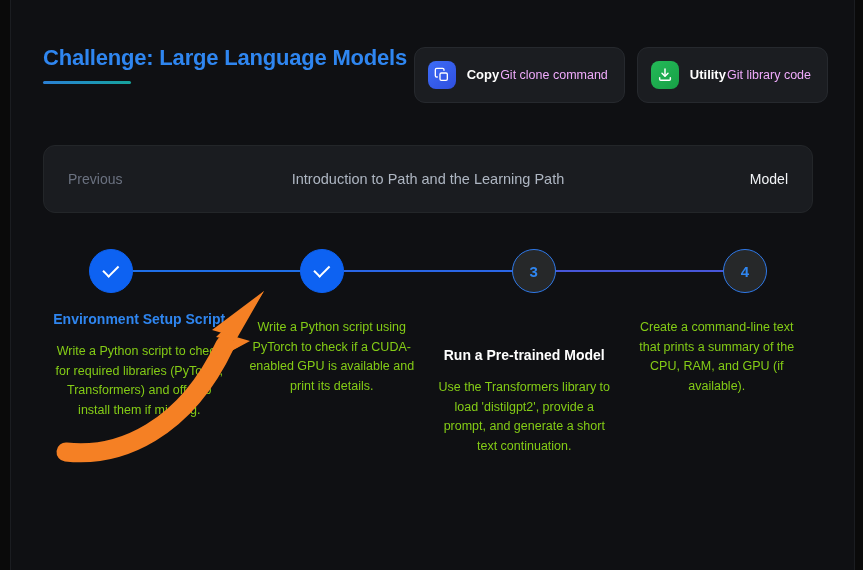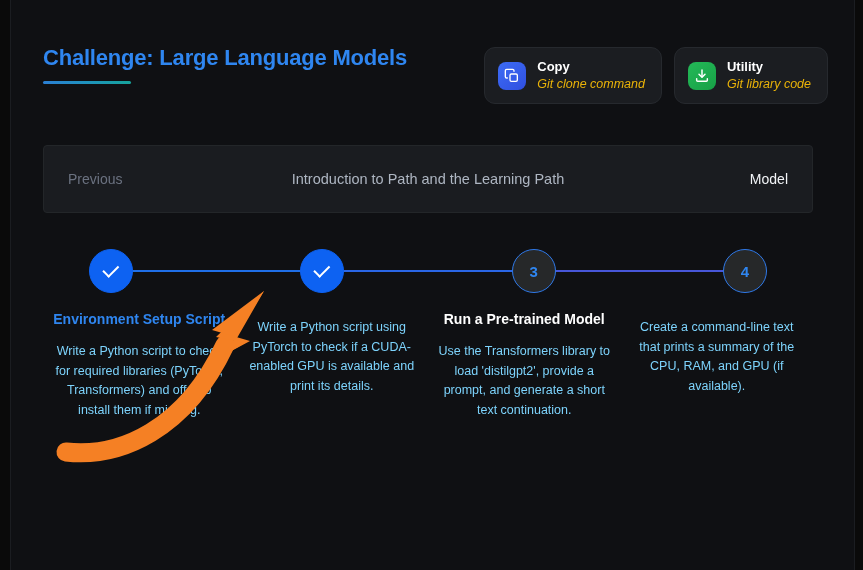--- a/index.html
+++ b/index.html
@@ -83,46 +83,45 @@
     height: 28px;
     border-radius: 8px;
     display: flex;
     align-items: center;
     justify-content: center;
     flex: 0 0 auto;
   }
   .ico-copy { background: linear-gradient(140deg, #3d6cf5 0%, #2f4fe0 100%); }
   .ico-download { background: linear-gradient(140deg, #24b958 0%, #17a046 100%); }
 
-  .action-text { display: flex; flex-direction: column; gap: 1px; }
+  .action-text { display: flex; flex-direction: row; gap: 1px; }
   .action-title {
     font-size: 13px;
     font-weight: bold;
     color: #ffffff;
     line-height: 16px;
     white-space: nowrap;
   }
   .action-sub {
     font-size: 12.5px;
-    color: #eab308;
+    color: #f0abfc;
     line-height: 16px;
     white-space: nowrap;
-    font-style: italic;
   }
 
   
   #navbar {
     position: absolute;
     left: 32px;
     top: 145px;
     width: 770px;
     height: 68px;
     background: #1a1c20;
     border: 1px solid #232629;
-    border-radius: 4px;
+    border-radius: 12px;
     display: flex;
     align-items: center;
     padding: 0 24px;
   }
   #nav-prev {
     font-size: 14px;
     color: #6b7280;
     cursor: default;
     flex: 0 0 auto;
     width: 120px;
@@ -214,26 +213,26 @@
     flex: 1 1 0;
     padding: 0 8px;
     text-align: center;
   }
   .step-title {
     font-size: 14px;
     font-weight: bold;
     line-height: 24px;
     color: #2f86f0;
   }
-  .step-title.active { color: #ffffff; }
+  .step-title.active { color: #ffffff; margin-top: 36px; }
   .step-desc {
     margin-top: 11px;
     font-size: 12.5px;
     line-height: 19.5px;
-    color: #7dd3fc;
+    color: #84cc16;
   }
 
   
   #annotation {
     position: absolute;
     left: 0;
     top: 0;
     width: 863px;
     height: 570px;
     pointer-events: none;

